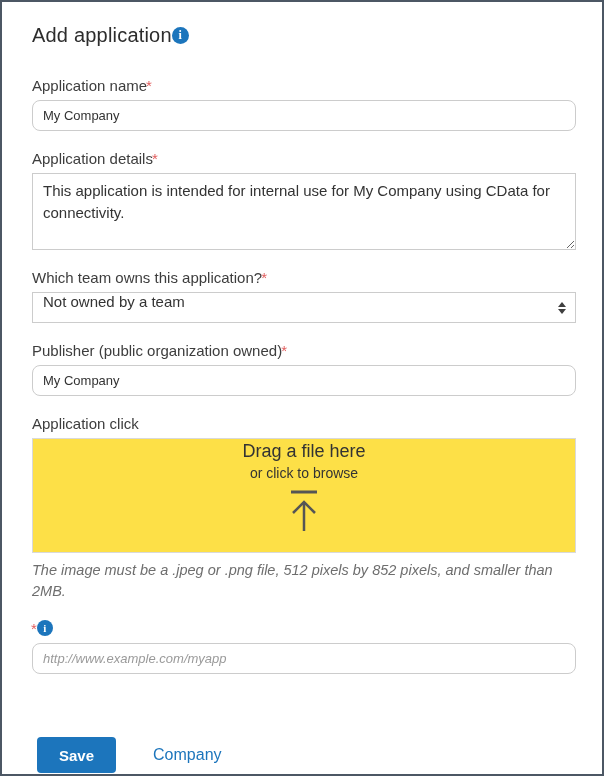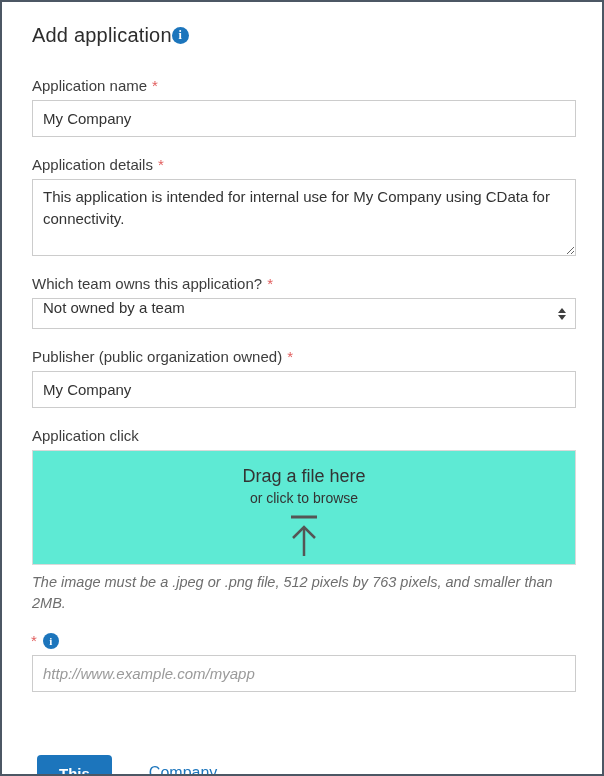--- a/index.html
+++ b/index.html
@@ -41,44 +41,43 @@
     font-weight: 700;
     font-family: "Liberation Serif", serif;
     flex: 0 0 auto;
     cursor: pointer;
   }
   .info-icon.small { width: 16px; height: 16px; font-size: 11px; }
   .form-group { margin-top: 19px; }
   .form-group.first { margin-top: 30px; }
   .field-label-row {
     display: flex;
-    align-items: flex-end;
-    gap: 6px;
+    align-items: flex-start;
     margin-bottom: 6px;
   }
   .field-label {
     font-size: 15px;
     color: #3d3d3d;
   }
   .required-mark {
     color: #e15d5d;
     font-size: 15px;
     margin-left: -1px;
   }
   .text-input {
     width: 544px;
-    height: 37px;
+    height: 31px;
     border: 1px solid #cccccc;
     background: #ffffff;
     font-family: "Liberation Sans", "DejaVu Sans", sans-serif;
-    font-size: 15px;
+    font-size: 13px;
     color: #333333;
     padding: 0 10px;
     outline: none;
-    border-radius: 0;
+    border-radius: 8px;
   }
   .text-input::placeholder {
     color: #9a9a9a;
     font-style: italic;
     opacity: 1;
   }
   .textarea-input {
     width: 544px;
     height: 77px;
     border: 1px solid #cccccc;
@@ -124,25 +123,25 @@
   }
   .tri-down {
     width: 0; height: 0;
     border-left: 4px solid transparent;
     border-right: 4px solid transparent;
     border-top: 5px solid #3f3f3f;
   }
   .dropzone {
     width: 544px;
     height: 115px;
-    background: #5eead4;
+    background: #fde047;
     border: 1px solid #d9d9d9;
     text-align: center;
     cursor: pointer;
-    padding-top: 15px;
+    padding-top: 2px;
   }
   .dropzone-title {
     font-size: 18px;
     color: #333333;
   }
   .dropzone-subtitle {
     font-size: 14px;
     color: #333333;
     margin-top: 3px;
   }
@@ -237,29 +236,29 @@
       <div class="dropzone-title">Drag a file here</div>
       <div class="dropzone-subtitle">or click to browse</div>
       <div class="upload-icon-wrap">
         <svg width="38" height="42" viewBox="0 0 38 42" fill="none">
           <line x1="6" y1="2" x2="32" y2="2" stroke="#555555" stroke-width="3"></line>
           <line x1="19" y1="12" x2="19" y2="41" stroke="#555555" stroke-width="2.5"></line>
           <polyline points="8,23 19,12 30,23" stroke="#555555" stroke-width="2.5" fill="none"></polyline>
         </svg>
       </div>
     </div>
-    <div class="logo-helper">The image must be a .jpeg or .png file, 512 pixels by 763 pixels, and smaller than 2MB.</div>
+    <div class="logo-helper">The image must be a .jpeg or .png file, 512 pixels by 852 pixels, and smaller than 2MB.</div>
   </div>
 
   <div class="form-group">
     <div class="field-label-row">
       <span class="required-mark">*</span>
       <span class="info-icon small">i</span>
     </div>
     <input type="text" class="text-input" placeholder="http://www.example.com/myapp" style="">
   </div>
 
   <div class="actions-row">
-    <button class="save-button">This</button>
+    <button class="save-button">Save</button>
     <a class="cancel-link">Company</a>
   </div>
 
 </div>
 
 </body></html>

